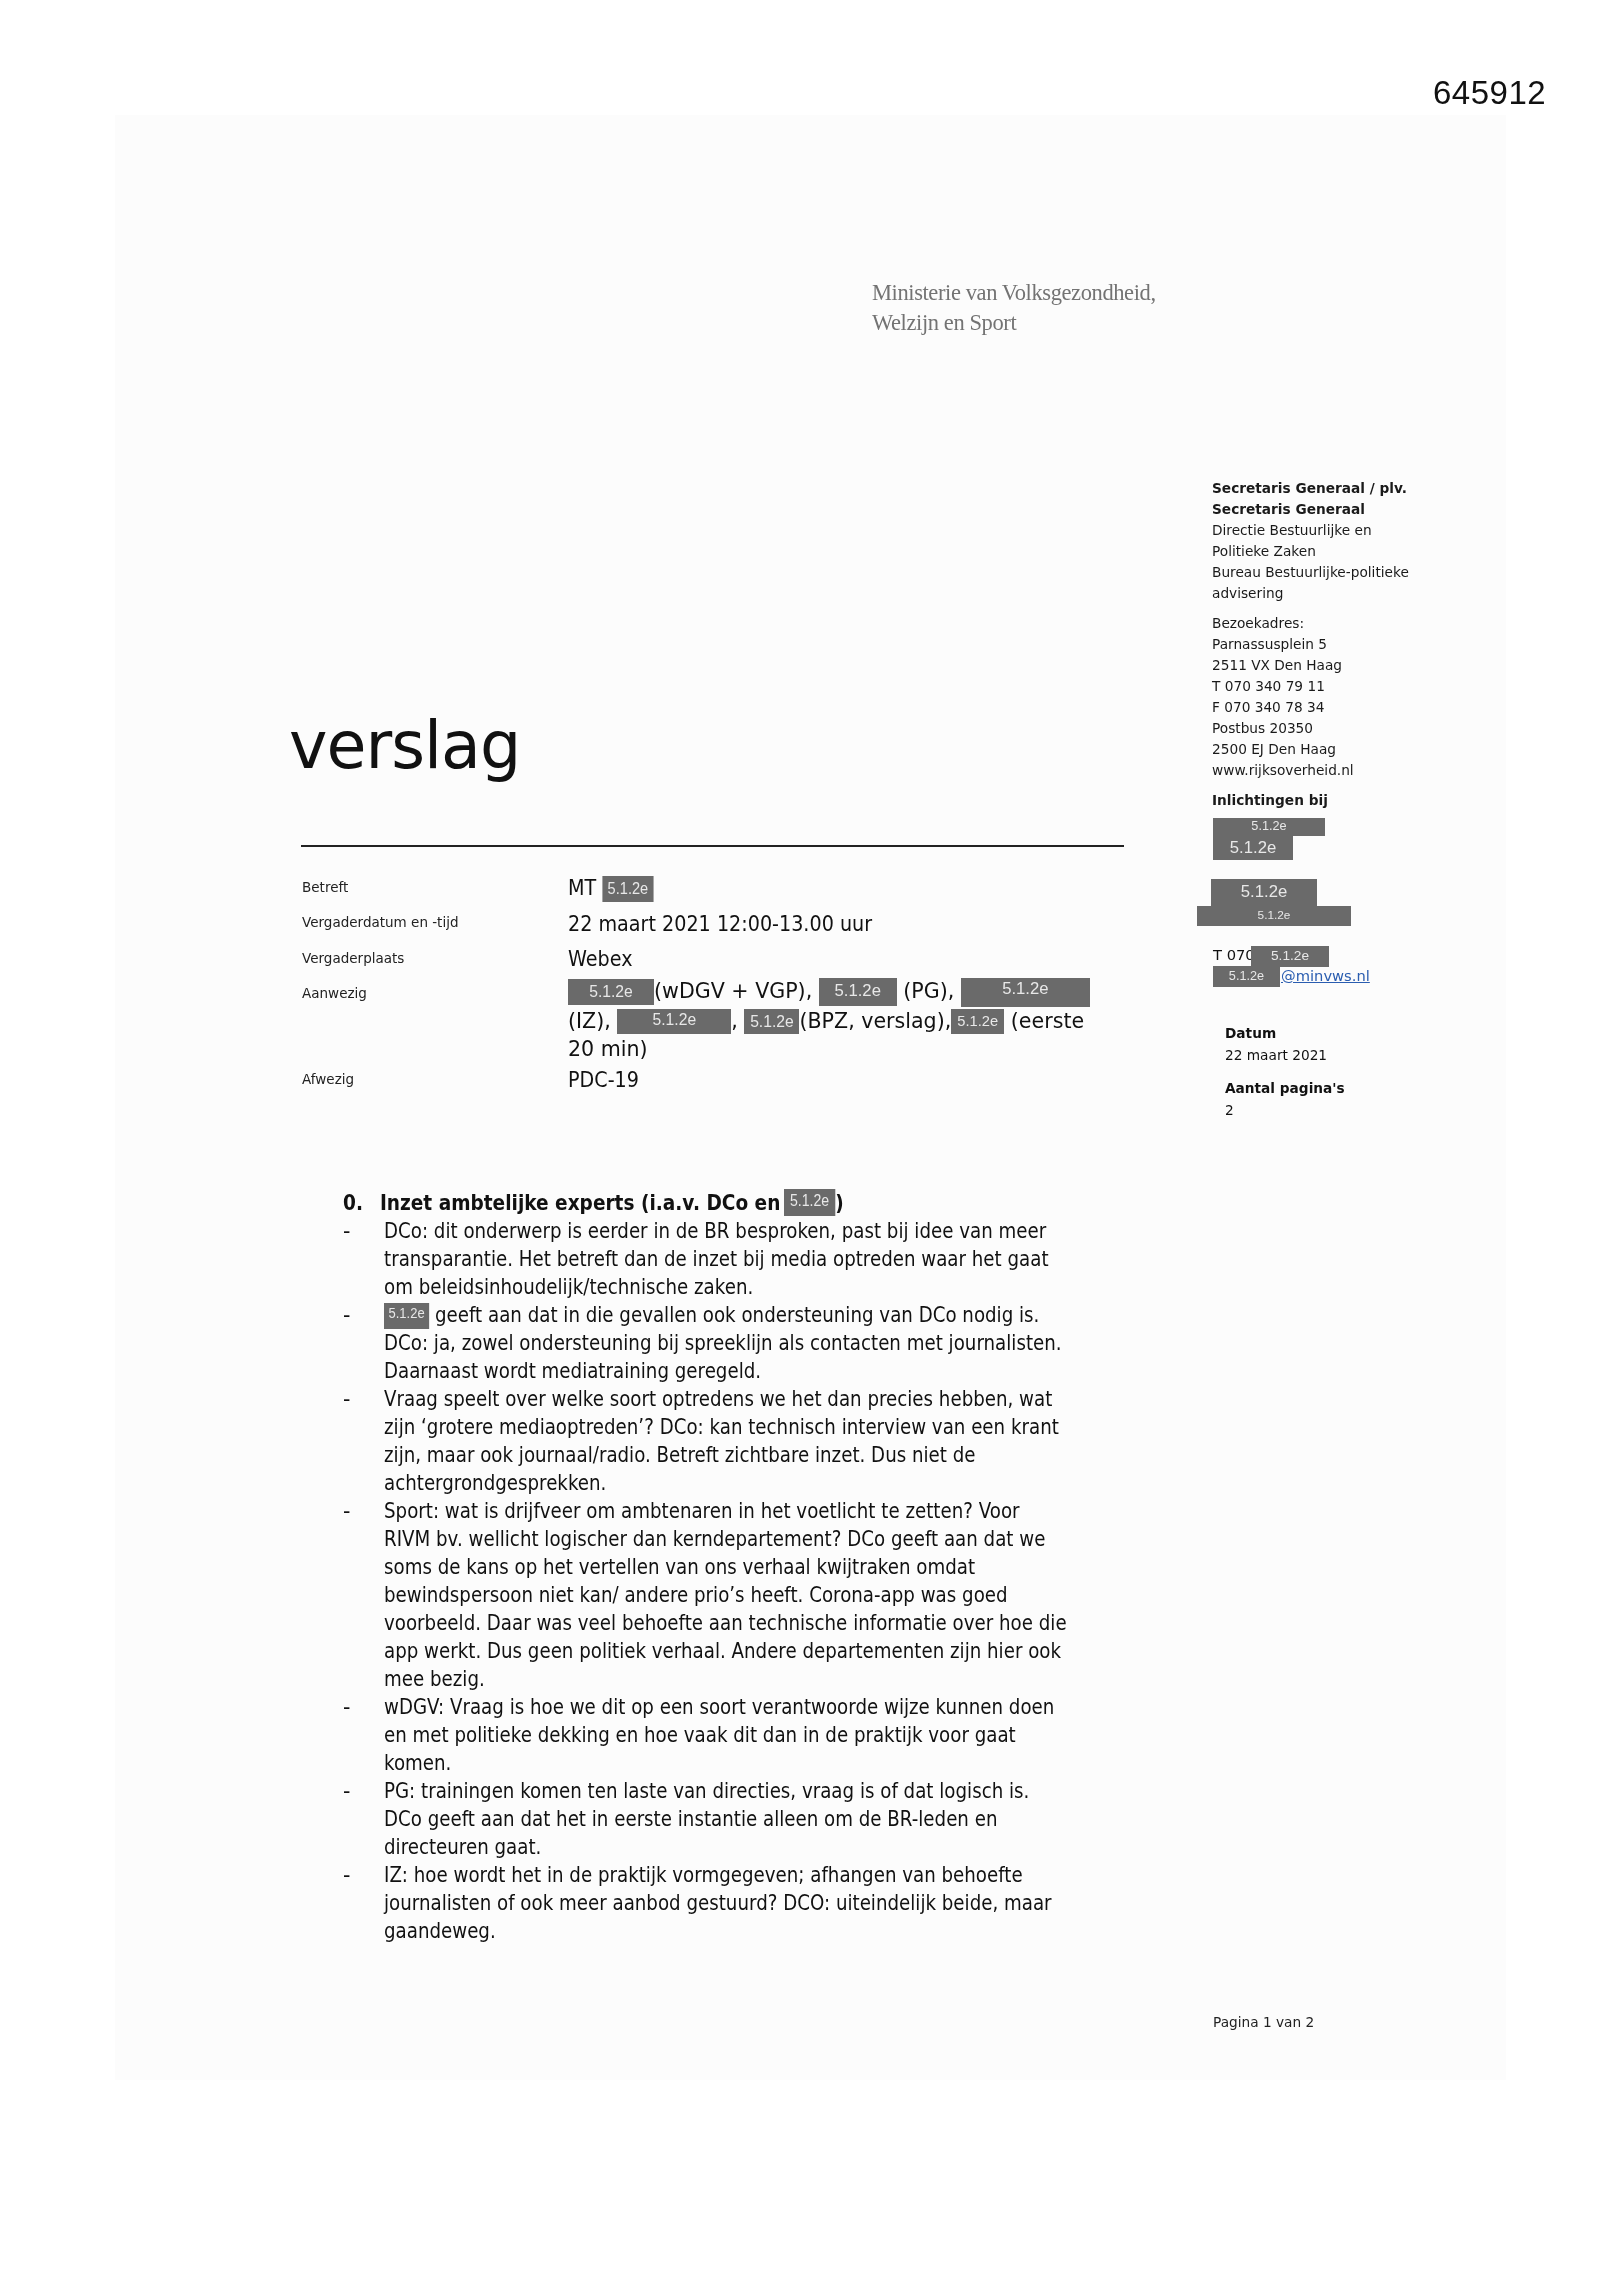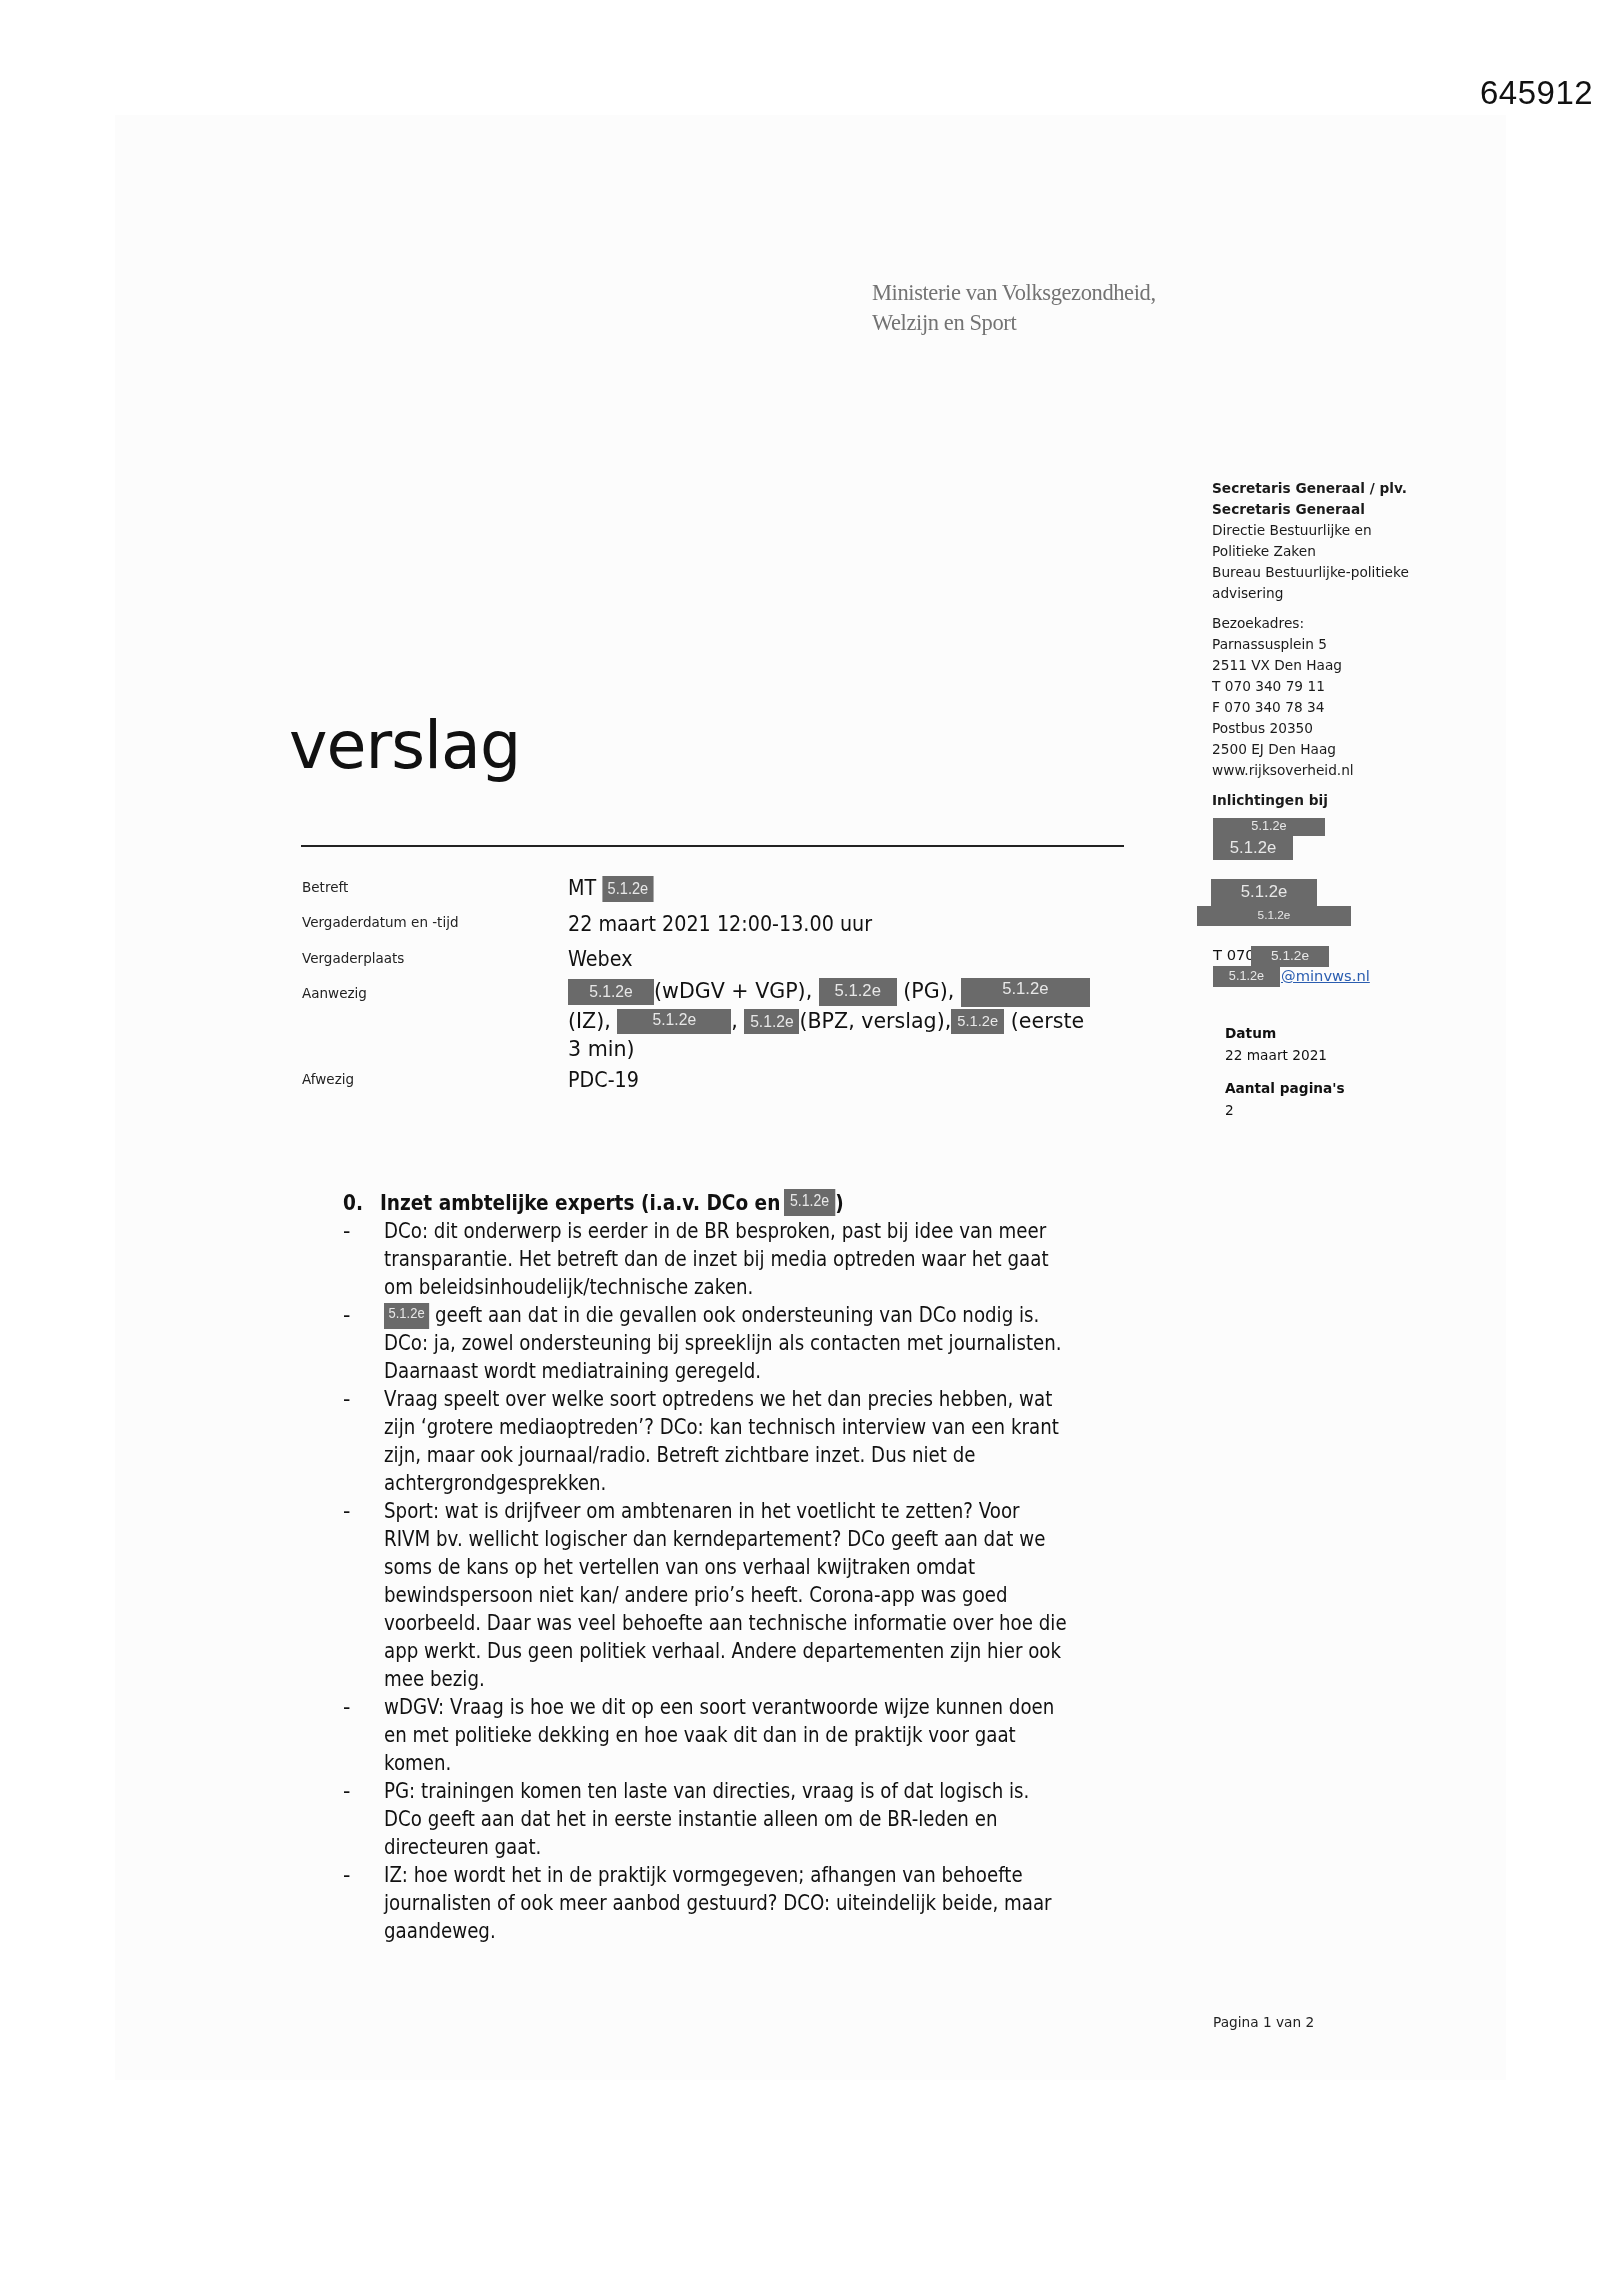--- a/index.html
+++ b/index.html
@@ -16,21 +16,20 @@
       color: #111111;
     }
     .doc-id {
       position: absolute;
       left: 1433px;
       top: 74px;
       font-family: "Liberation Sans", sans-serif;
       font-size: 33px;
       color: #111;
       letter-spacing: 0.5px;
-      margin-left: 47px;
     }
     .page {
       position: absolute;
       left: 115px;
       top: 115px;
       width: 1391px;
       height: 1965px;
       background: #fcfcfc;
     }
     .ministry {
@@ -220,21 +219,21 @@
     <span class="redact" style="width:78px;height:27.4px;font-size:16.7px;padding-top:4.9px;">5.1.2e</span>
     <span>(PG),</span>
     <span class="redact" style="width:129px;height:29px;font-size:16.7px;padding-top:3.9px;">5.1.2e</span>
   </div>
   <div style="white-space:nowrap;">
     <span>(IZ),</span>
     <span class="redact" style="width:114px;height:25.5px;font-size:15.7px;padding-top:2.9px;">5.1.2e</span><span>,</span>
     <span class="redact" style="width:55px;height:25.5px;font-size:15.7px;padding-top:4.9px;">5.1.2e</span><span>(BPZ, verslag),</span><span class="redact" style="width:53px;height:25.5px;font-size:14.7px;padding-top:4.9px;">5.1.2e</span>
     <span>(eerste</span>
   </div>
-  <div>3 min)</div>
+  <div>20 min)</div>
 </div>
 
 <div class="meta-label" style="top:1070px;">Afwezig</div>
 <div class="meta-value" style="top:1066px;">PDC-19</div>
 
 <div class="section">
   <div class="section-heading">
     <span class="num">0.</span>
     <span>Inzet ambtelijke experts (i.a.v. DCo en</span>
     <span class="redact" style="width:57px;height:27.4px;font-size:15.7px;font-weight:normal;padding-top:3.9px;margin-left:3.9px;">5.1.2e</span>

